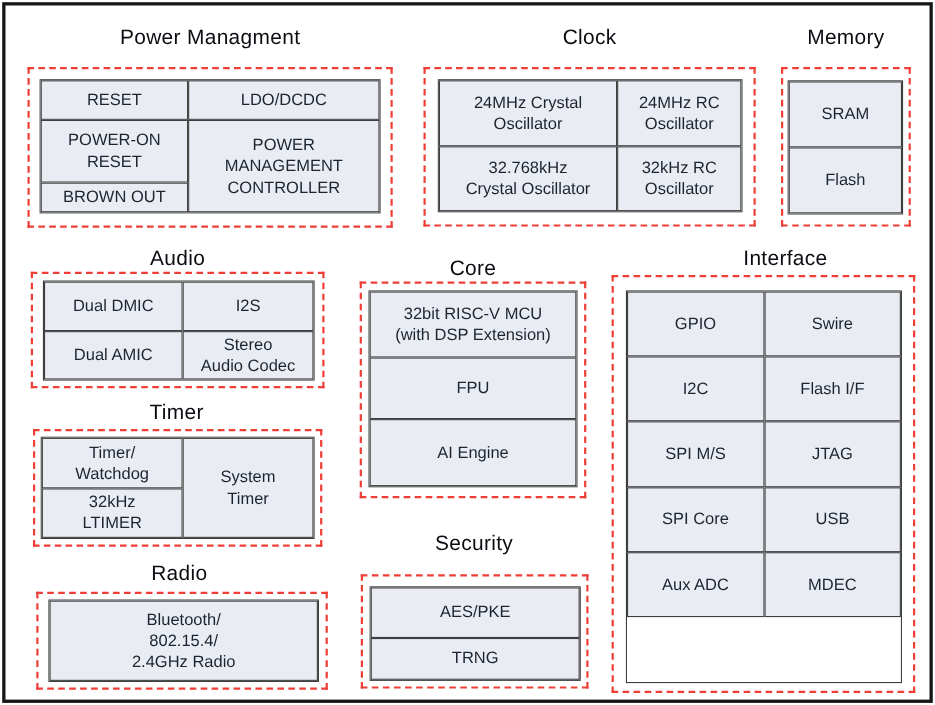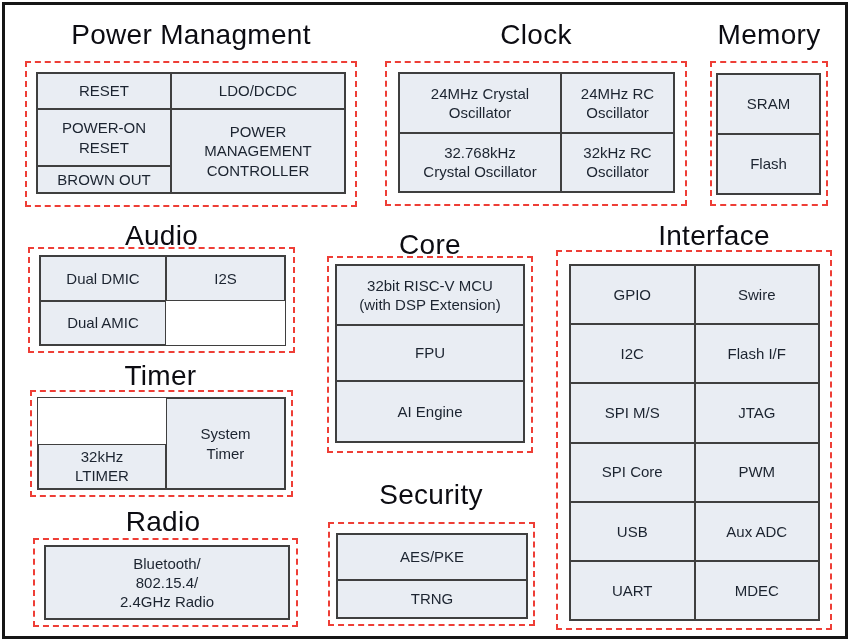--- a/index.html
+++ b/index.html
@@ -11,21 +11,21 @@
     --frame:#161616;
     --bg:#ffffff;
   }
   html,body{margin:0;padding:0;background:var(--bg);}
   .canvas{
     position:relative;width:850px;height:641px;background:var(--bg);
     font-family:"Liberation Sans","DejaVu Sans",sans-serif;overflow:hidden;
   }
   .frame{position:absolute;inset:2px;border:3px solid var(--frame);box-sizing:border-box;}
   .title{
-    position:absolute;text-align:center;font-size:28px;line-height:30px;
+    position:absolute;text-align:center;font-size:19px;line-height:30px;
     color:var(--title-text);font-weight:400;letter-spacing:0.3px;white-space:nowrap;
   }
   .dashed{position:absolute;border:2px dashed var(--dashed-border);box-sizing:border-box;}
   .grid{position:absolute;display:grid;border:1px solid var(--cell-border);}
   .cell{
     background:var(--cell-fill);border:1px solid var(--cell-border);
     display:flex;align-items:center;justify-content:center;text-align:center;
     white-space:pre-line;font-size:15px;line-height:1.28;color:var(--cell-text);
     padding:2px 4px;box-sizing:border-box;
   }
@@ -121,26 +121,30 @@
       <div class="cell">Flash</div>
     </div>
   </div>
 
   <div class="title t-audio">Audio</div>
   <div class="dashed d-audio">
     <div class="grid g-audio">
       <div class="cell">Dual DMIC</div>
       <div class="cell">I2S</div>
       <div class="cell">Dual AMIC</div>
+      <div class="cell">Stereo
+Audio Codec</div>
     </div>
   </div>
 
   <div class="title t-timer">Timer</div>
   <div class="dashed d-timer">
     <div class="grid g-timer">
+      <div class="cell a-wd">Timer/
+Watchdog</div>
       <div class="cell a-lt">32kHz
 LTIMER</div>
       <div class="cell a-sys">System
 Timer</div>
     </div>
   </div>
 
   <div class="title t-radio">Radio</div>
   <div class="dashed d-radio">
     <div class="grid g-radio">
@@ -171,20 +175,18 @@
   <div class="title t-interface">Interface</div>
   <div class="dashed d-interface">
     <div class="grid g-interface">
       <div class="cell">GPIO</div>
       <div class="cell">Swire</div>
       <div class="cell">I2C</div>
       <div class="cell">Flash I/F</div>
       <div class="cell">SPI M/S</div>
       <div class="cell">JTAG</div>
       <div class="cell">SPI Core</div>
-      <div class="cell">PWM</div>
       <div class="cell">USB</div>
       <div class="cell">Aux ADC</div>
-      <div class="cell">UART</div>
       <div class="cell">MDEC</div>
     </div>
   </div>
 </div>
 
 </body></html>

